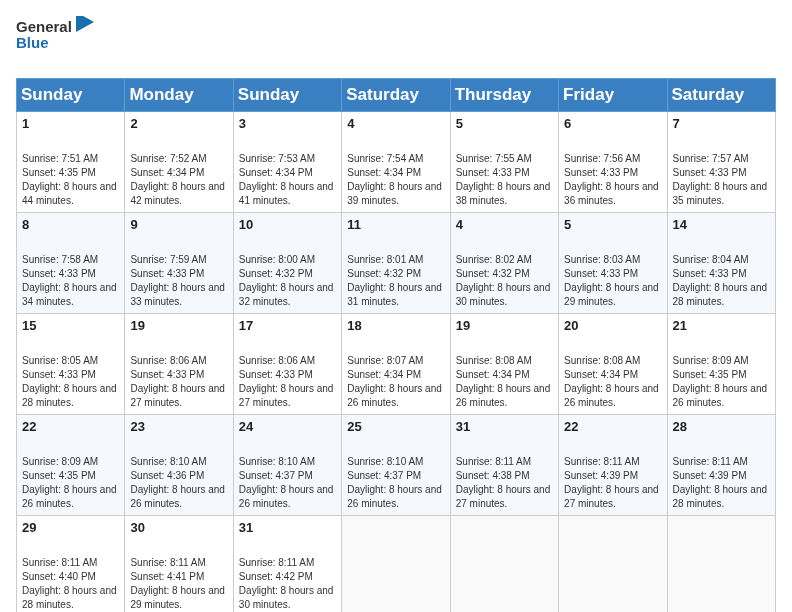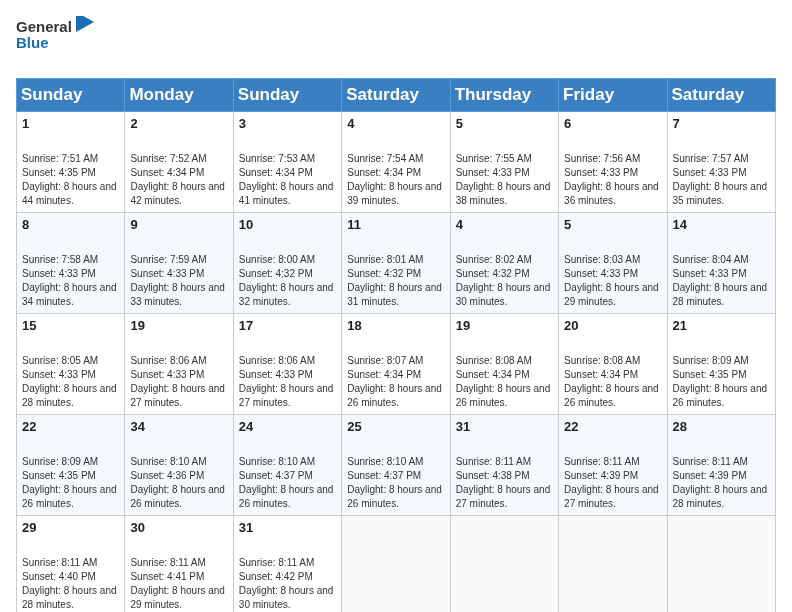--- a/index.html
+++ b/index.html
@@ -280,21 +280,21 @@
       <tr>
         <td>
         <span class="day-num">22</span>
         <div class="day-detail">
           Sunrise: 8:09 AM<br>
           Sunset: 4:35 PM<br>
           Daylight: 8 hours and 26 minutes.
         </div>
       </td>
         <td>
-        <span class="day-num">34</span>
+        <span class="day-num">23</span>
         <div class="day-detail">
           Sunrise: 8:10 AM<br>
           Sunset: 4:36 PM<br>
           Daylight: 8 hours and 26 minutes.
         </div>
       </td>
         <td>
         <span class="day-num">24</span>
         <div class="day-detail">
           Sunrise: 8:10 AM<br>

